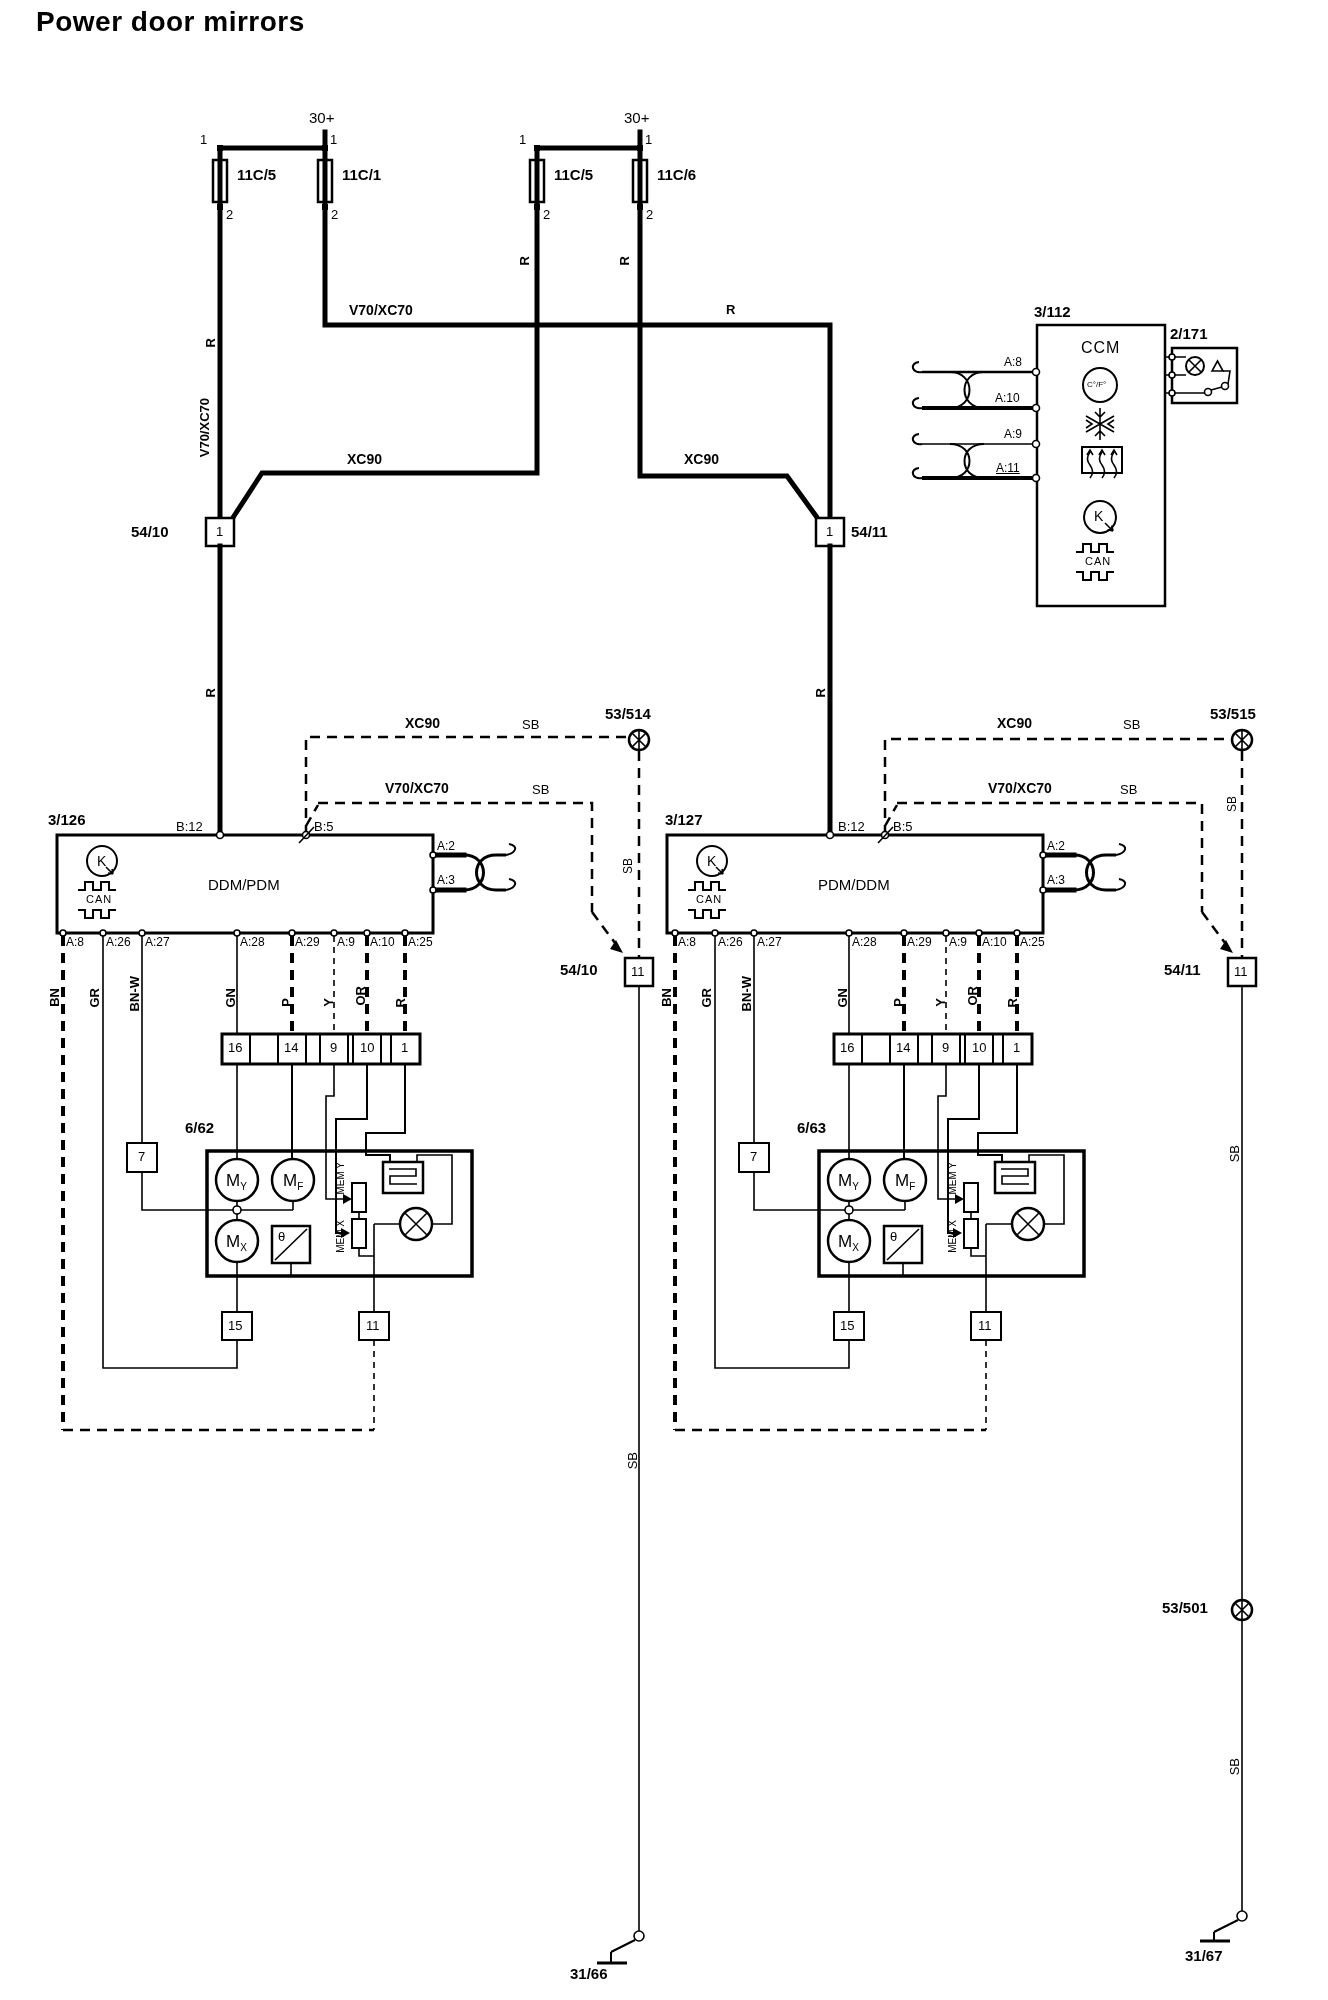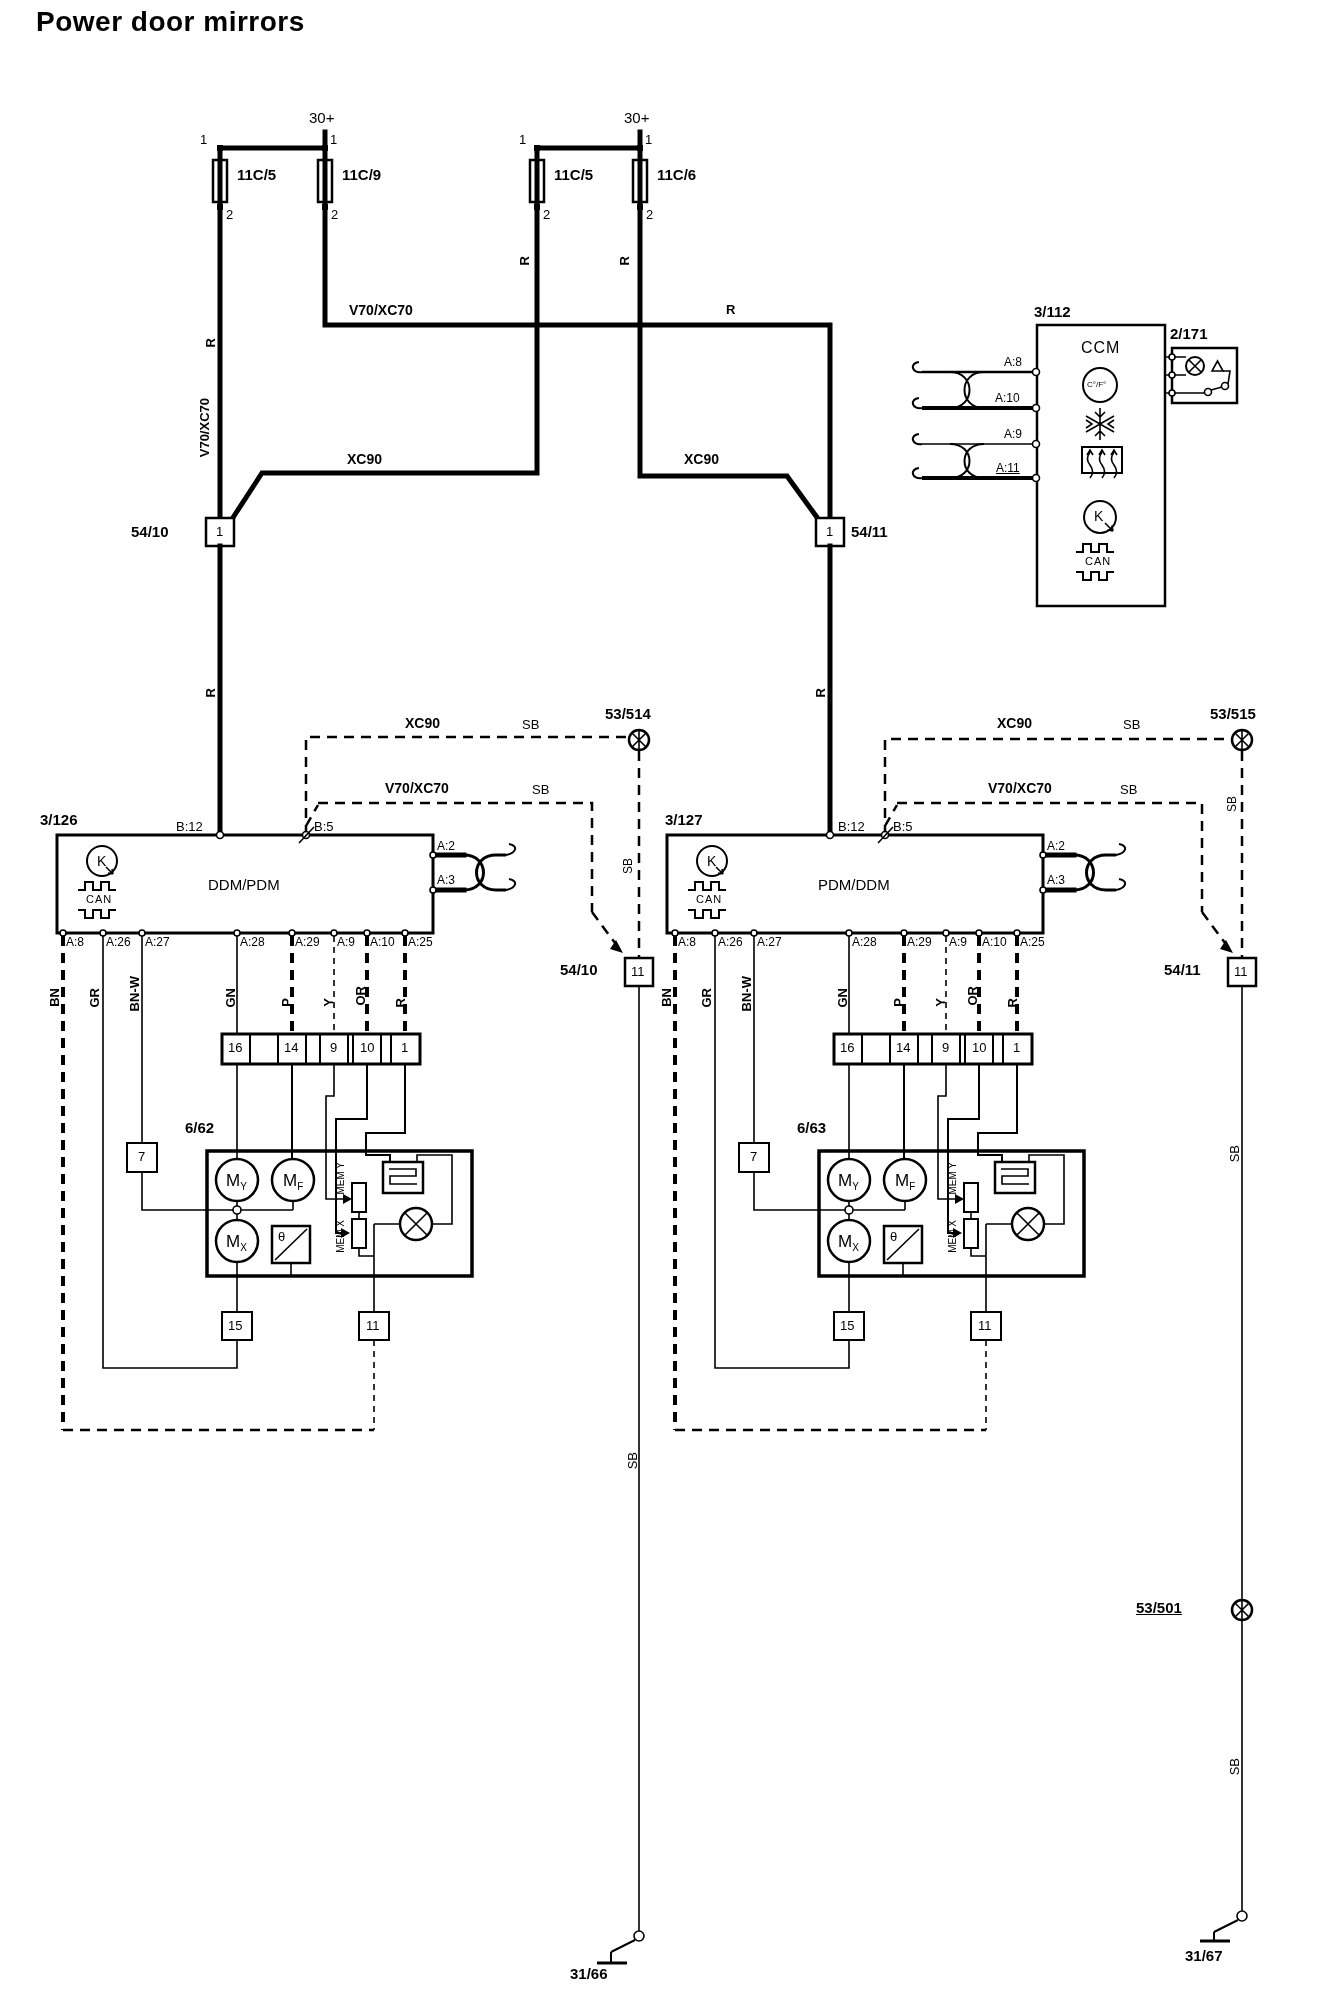--- a/index.html
+++ b/index.html
@@ -313,21 +313,21 @@
 
   <div class="lbl t-title" style="left:36px;top:8px;">Power door mirrors</div>
   <div id="labels">
       <div class="lbl r15" style="left: 309px; top: 110px;">30+</div>
       <div class="lbl r15" style="left: 624px; top: 110px;">30+</div>
       <div class="lbl r13" style="left: 200px; top: 133px;">1</div>
       <div class="lbl r13" style="left: 330px; top: 133px;">1</div>
       <div class="lbl r13" style="left: 519px; top: 133px;">1</div>
       <div class="lbl r13" style="left: 645px; top: 133px;">1</div>
       <div class="lbl b15" style="left: 237px; top: 167px;">11C/5</div>
-      <div class="lbl b15" style="left: 342px; top: 167px;">11C/9</div>
+      <div class="lbl b15" style="left: 342px; top: 167px;">11C/1</div>
       <div class="lbl b15" style="left: 554px; top: 167px;">11C/5</div>
       <div class="lbl b15" style="left: 657px; top: 167px;">11C/6</div>
       <div class="lbl r13" style="left: 226px; top: 208px;">2</div>
       <div class="lbl r13" style="left: 331px; top: 208px;">2</div>
       <div class="lbl r13" style="left: 543px; top: 208px;">2</div>
       <div class="lbl r13" style="left: 646px; top: 208px;">2</div>
       <div class="lbl b14" style="left: 349px; top: 303px;">V70/XC70</div>
       <div class="lbl b13" style="left: 726px; top: 303px;">R</div>
       <div class="lbl b13 rot" style="left: 204px; top: 338px;">R</div>
       <div class="lbl b13 rot" style="left: 198px; top: 398px;">V70/XC70</div>
@@ -356,21 +356,21 @@
       <div class="lbl b14" style="left: 405px; top: 716px;">XC90</div>
       <div class="lbl r13" style="left: 522px; top: 718px;">SB</div>
       <div class="lbl b14" style="left: 997px; top: 716px;">XC90</div>
       <div class="lbl r13" style="left: 1123px; top: 718px;">SB</div>
       <div class="lbl b14" style="left: 385px; top: 781px;">V70/XC70</div>
       <div class="lbl r13" style="left: 532px; top: 783px;">SB</div>
       <div class="lbl b14" style="left: 988px; top: 781px;">V70/XC70</div>
       <div class="lbl r13" style="left: 1120px; top: 783px;">SB</div>
       <div class="lbl r12 rot" style="left: 622px; top: 858px;">SB</div>
       <div class="lbl r12 rot" style="left: 1226px; top: 796px;">SB</div>
-      <div class="lbl b15" style="left: 40px; top: 812px; text-align: center;">3/126</div>
+      <div class="lbl b15" style="left: 48px; top: 812px; text-align: center;">3/126</div>
       <div class="lbl r13" style="left: 176px; top: 820px;">B:12</div>
       <div class="lbl r13" style="left: 314px; top: 820px;">B:5</div>
       <div class="lbl b15" style="left: 665px; top: 812px;">3/127</div>
       <div class="lbl r13" style="left: 838px; top: 820px;">B:12</div>
       <div class="lbl r13" style="left: 893px; top: 820px;">B:5</div>
       <div class="lbl r15" style="left: 208px; top: 877px;">DDM/PDM</div>
       <div class="lbl r15" style="left: 818px; top: 877px;">PDM/DDM</div>
       <div class="lbl r14" style="left: 97px; top: 854px;">K</div>
       <div class="lbl r14" style="left: 707px; top: 854px;">K</div>
       <div class="lbl r11" style="left: 86px; top: 894px;">CAN</div>
@@ -441,17 +441,17 @@
       <div class="lbl r10 rot" style="left: 336px; top: 1220px;">MEM X</div>
       <div class="lbl r10 rot" style="left: 948px; top: 1162px;">MEM Y</div>
       <div class="lbl r10 rot" style="left: 948px; top: 1220px;">MEM X</div>
       <div class="lbl r13" style="left: 228px; top: 1319px;">15</div>
       <div class="lbl r13" style="left: 366px; top: 1319px;">11</div>
       <div class="lbl r13" style="left: 840px; top: 1319px;">15</div>
       <div class="lbl r13" style="left: 978px; top: 1319px;">11</div>
       <div class="lbl r13 rot" style="left: 626px; top: 1452px;">SB</div>
       <div class="lbl r13 rot" style="left: 1228px; top: 1145px;">SB</div>
       <div class="lbl r13 rot" style="left: 1228px; top: 1758px;">SB</div>
-      <div class="lbl b15" style="left: 1136px; top: 1600px; text-decoration: underline;">53/501</div>
+      <div class="lbl b15" style="left: 1162px; top: 1600px;">53/501</div>
       <div class="lbl b15" style="left: 570px; top: 1966px;">31/66</div>
       <div class="lbl b15" style="left: 1185px; top: 1948px;">31/67</div>
     </div>
 </div>
 
 </body></html>

